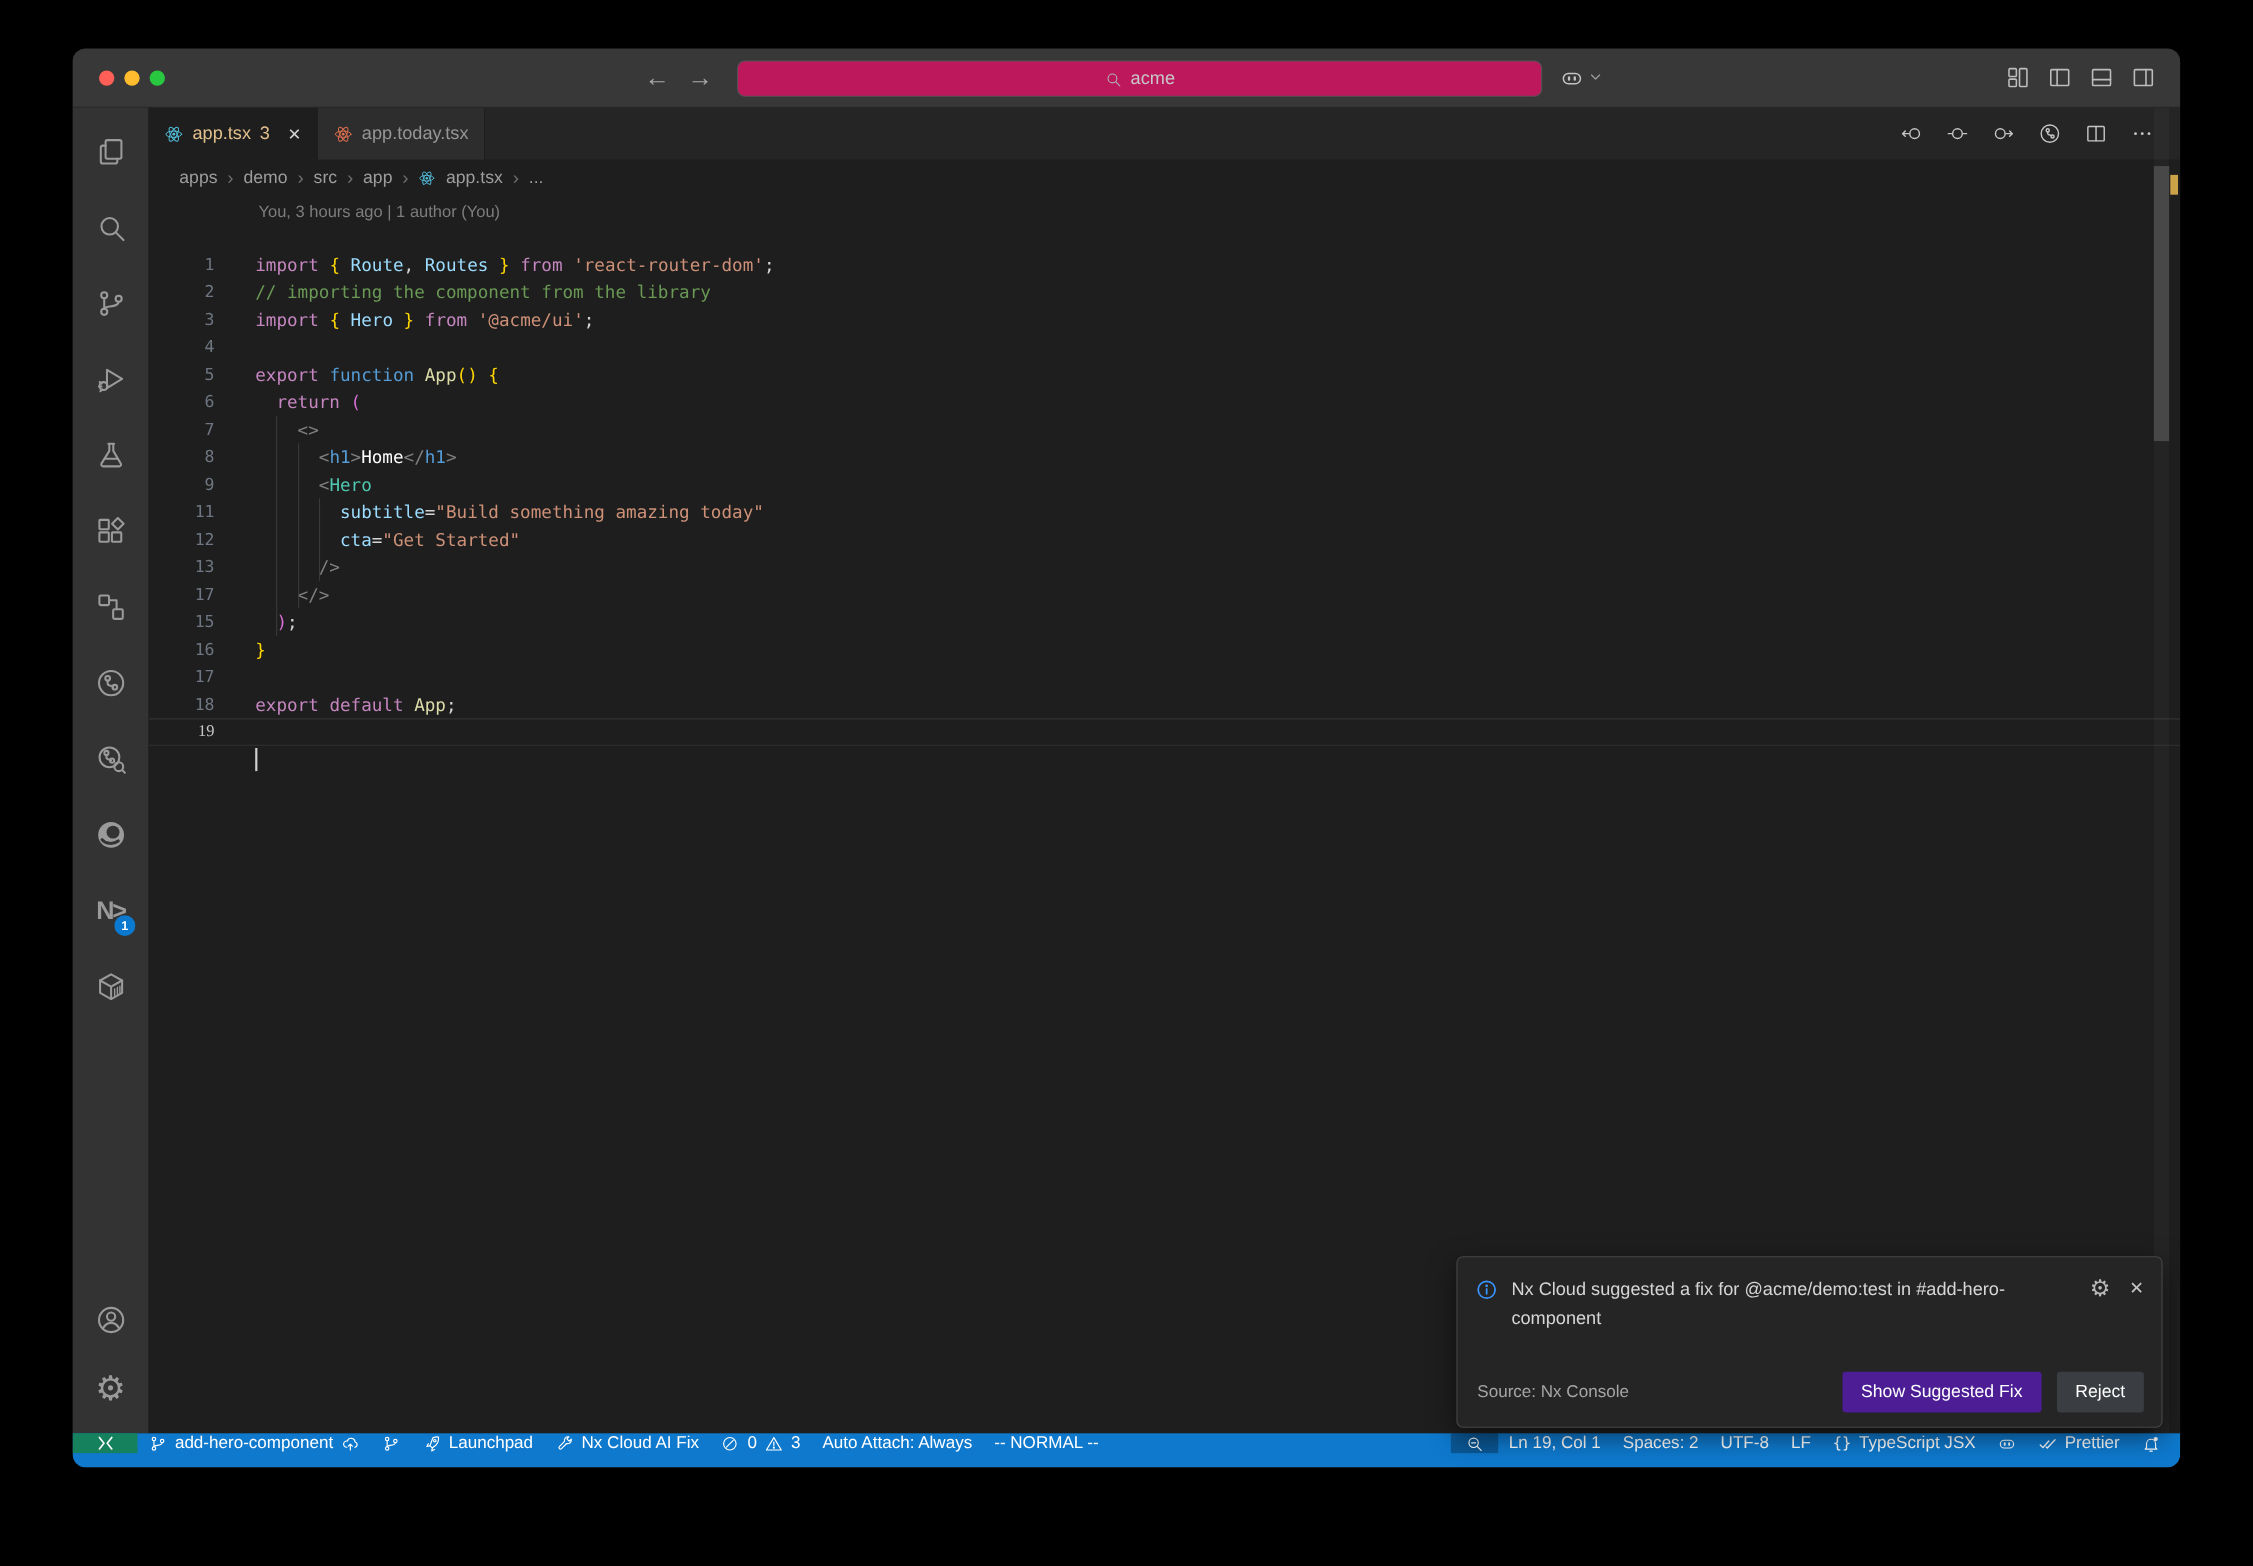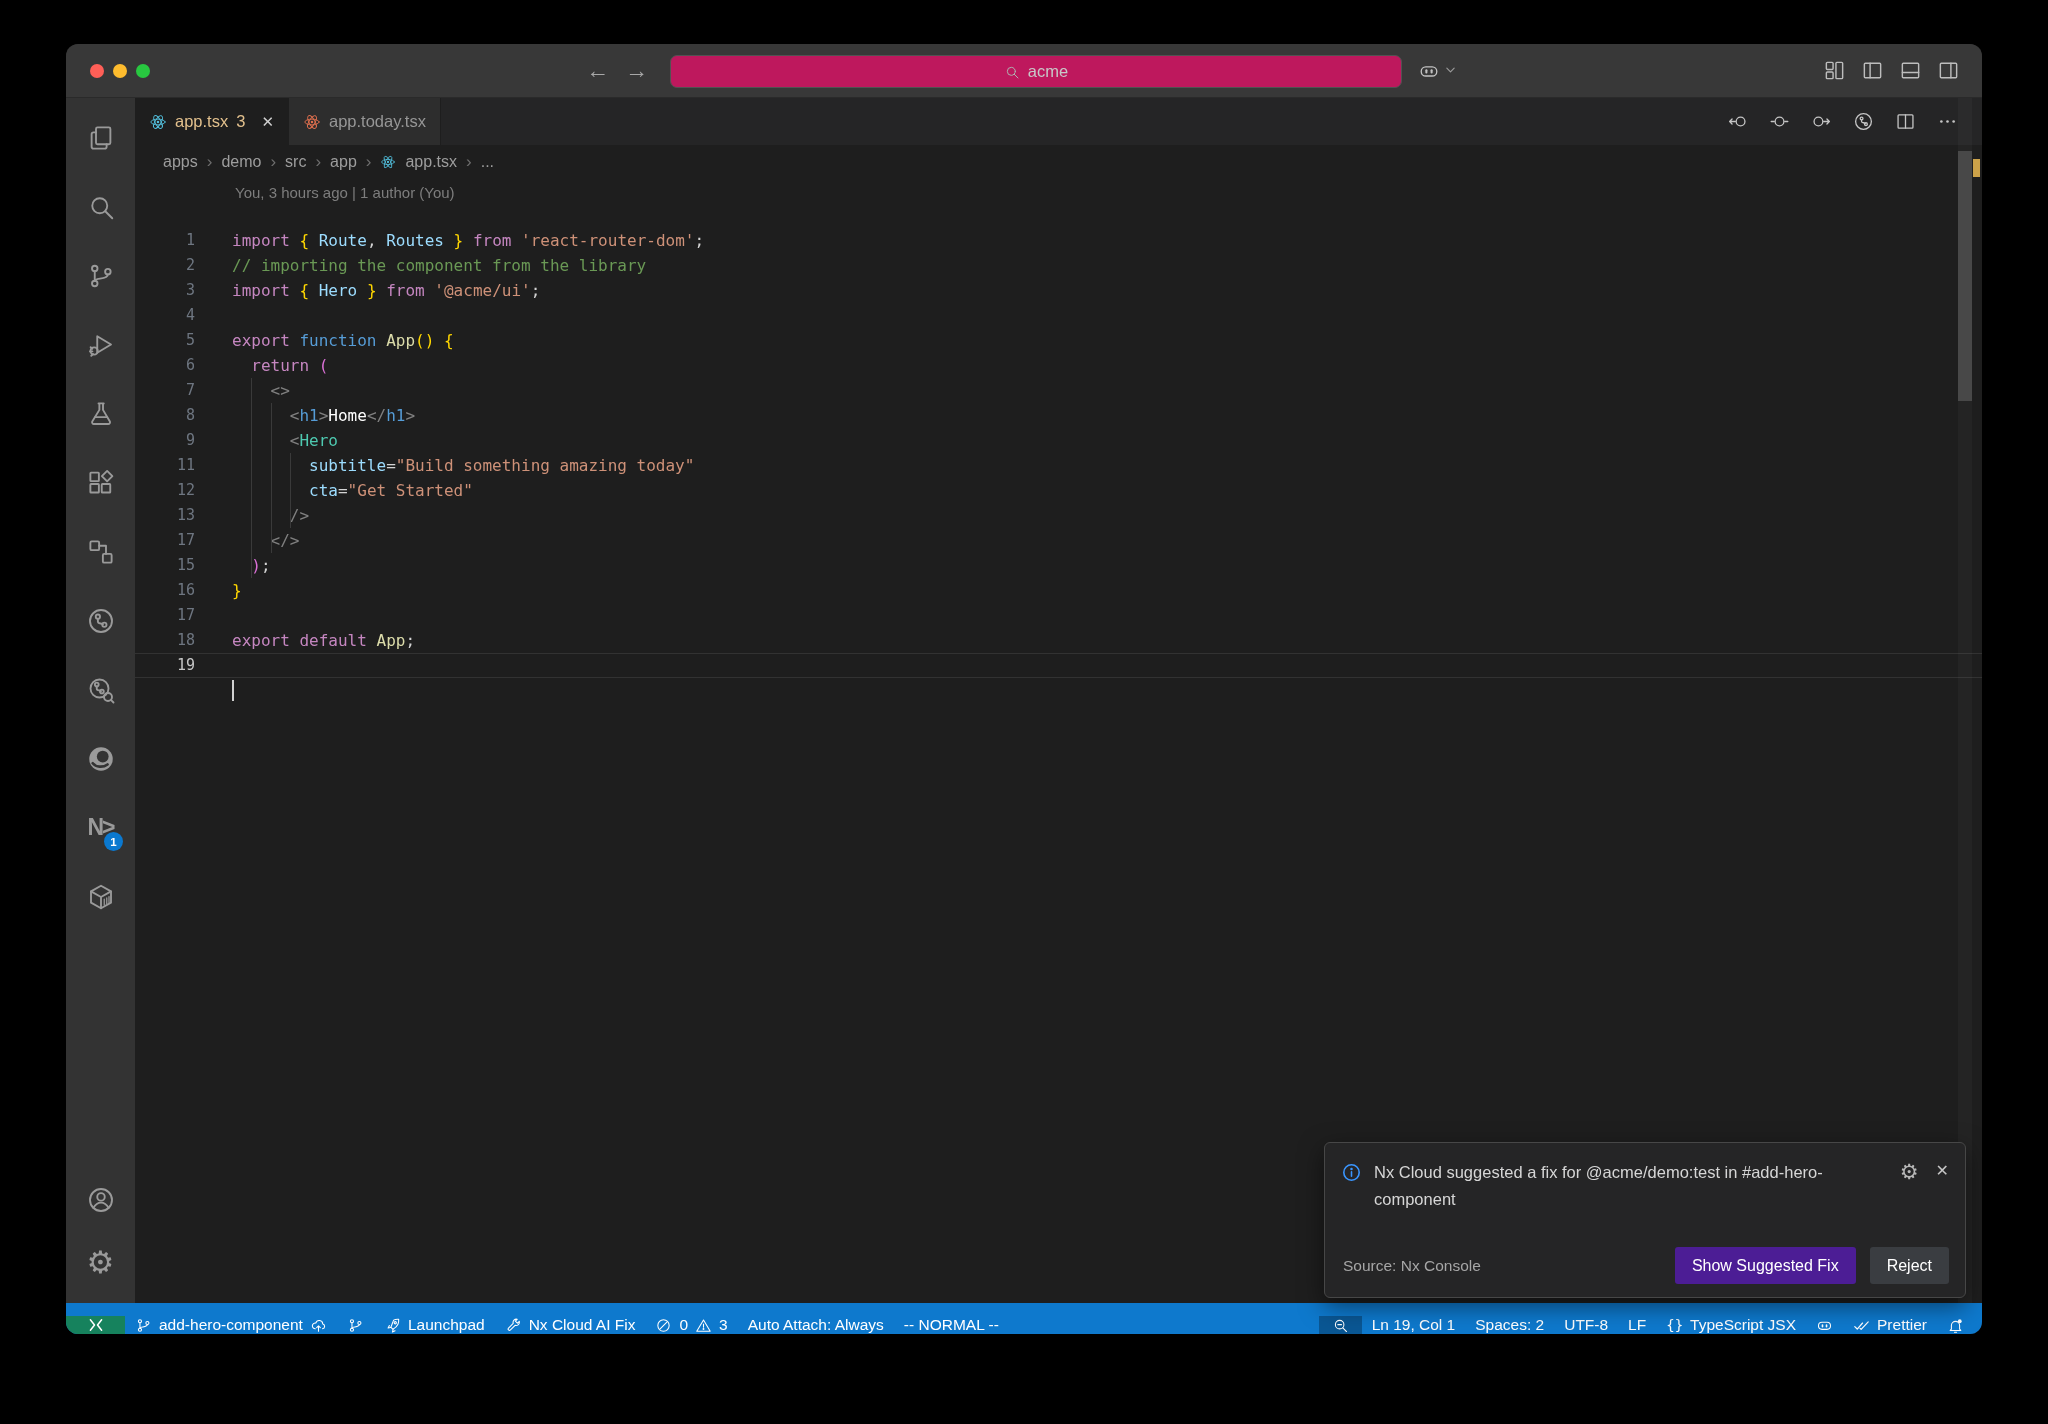--- a/index.html
+++ b/index.html
@@ -50,34 +50,34 @@
   .editor-actions .icon{width:21px;height:21px;}
   .breadcrumb{position:absolute;left:0;top:47px;right:0;height:33px;display:flex;align-items:center;
               padding-left:28px;gap:9px;color:#9d9d9d;font-size:16px;}
   .breadcrumb .sep{color:#6e6e6e;font-size:17px;}
   .breadcrumb .icon{width:16px;height:16px;}
   .blame{position:absolute;left:100px;top:86px;color:#7d7d7d;font-size:15px;}
   .code{position:absolute;left:0;top:130px;right:0;font-family:"DejaVu Sans Mono",monospace;font-size:16px;}
   .row{display:flex;height:25px;line-height:25px;white-space:pre;}
   .row .num{width:60px;text-align:right;color:#6e7681;font-size:15px;flex:none;}
   .row .src{margin-left:37px;}
-  .row.active{box-shadow:inset 0 1px 0 #323232, inset 0 -1px 0 #323232;}
+  .row.active{box-shadow:inset 0 1px 0 #323232, inset 0 -1px 0 #323232;font-family:Liberation Serif, serif;}
   .row.active .num{color:#c6c6c6;}
   .tk-kw{color:#C586C0}.tk-kw2{color:#569CD6}.tk-fn{color:#DCDCAA}.tk-id{color:#9CDCFE}
   .tk-str{color:#CE9178}.tk-cmt{color:#6A9955}.tk-tag{color:#4EC9B0}.tk-htag{color:#569CD6}
   .tk-pun{color:#808080}.tk-b1{color:#FFD700}.tk-b2{color:#DA70D6}.tk-txt{color:#d4d4d4}.tk-jsx{color:#ffffff}
   .guide{position:absolute;width:1px;background:#3a3a3a;}
   .squiggle{position:absolute;height:5px;overflow:hidden;}
   .cursor{position:absolute;width:2px;height:21px;background:#d0d0d0;}
   .scroll-track{position:absolute;right:10px;top:0;bottom:0;width:14px;background:rgba(121,121,121,0.08);}
   .scroll-slider{position:absolute;right:10px;top:53px;width:14px;height:250px;background:rgba(140,140,140,0.35);}
   .ruler-warn{position:absolute;right:2px;top:61px;width:7px;height:18px;}
 
   
-  .statusbar{position:absolute;left:0;right:0;bottom:0;height:31px;display:flex;align-items:flex-end;
+  .statusbar{position:absolute;left:0;right:0;bottom:0;height:31px;display:flex;align-items:flex-start;
              color:#fff;font-size:15.5px;gap:32px;}
   .sb-remote{width:59px;display:flex;align-items:center;justify-content:center;flex:none;}
   .sb-remote .icon{width:18px;height:18px;}
   .sb-item{display:flex;align-items:center;gap:7px;padding:0 10px;white-space:nowrap;}
   .sb-item .icon{width:17px;height:17px;}
   .sb-item.boxed{background:rgba(0,0,0,0.28);padding:0 13px;}
   .sb-left{display:flex;}
   .sb-right{display:flex;margin-left:auto;padding-right:8px;}
   .sb-glyph{font-family:"DejaVu Sans Mono",monospace;font-size:14px;}
 

